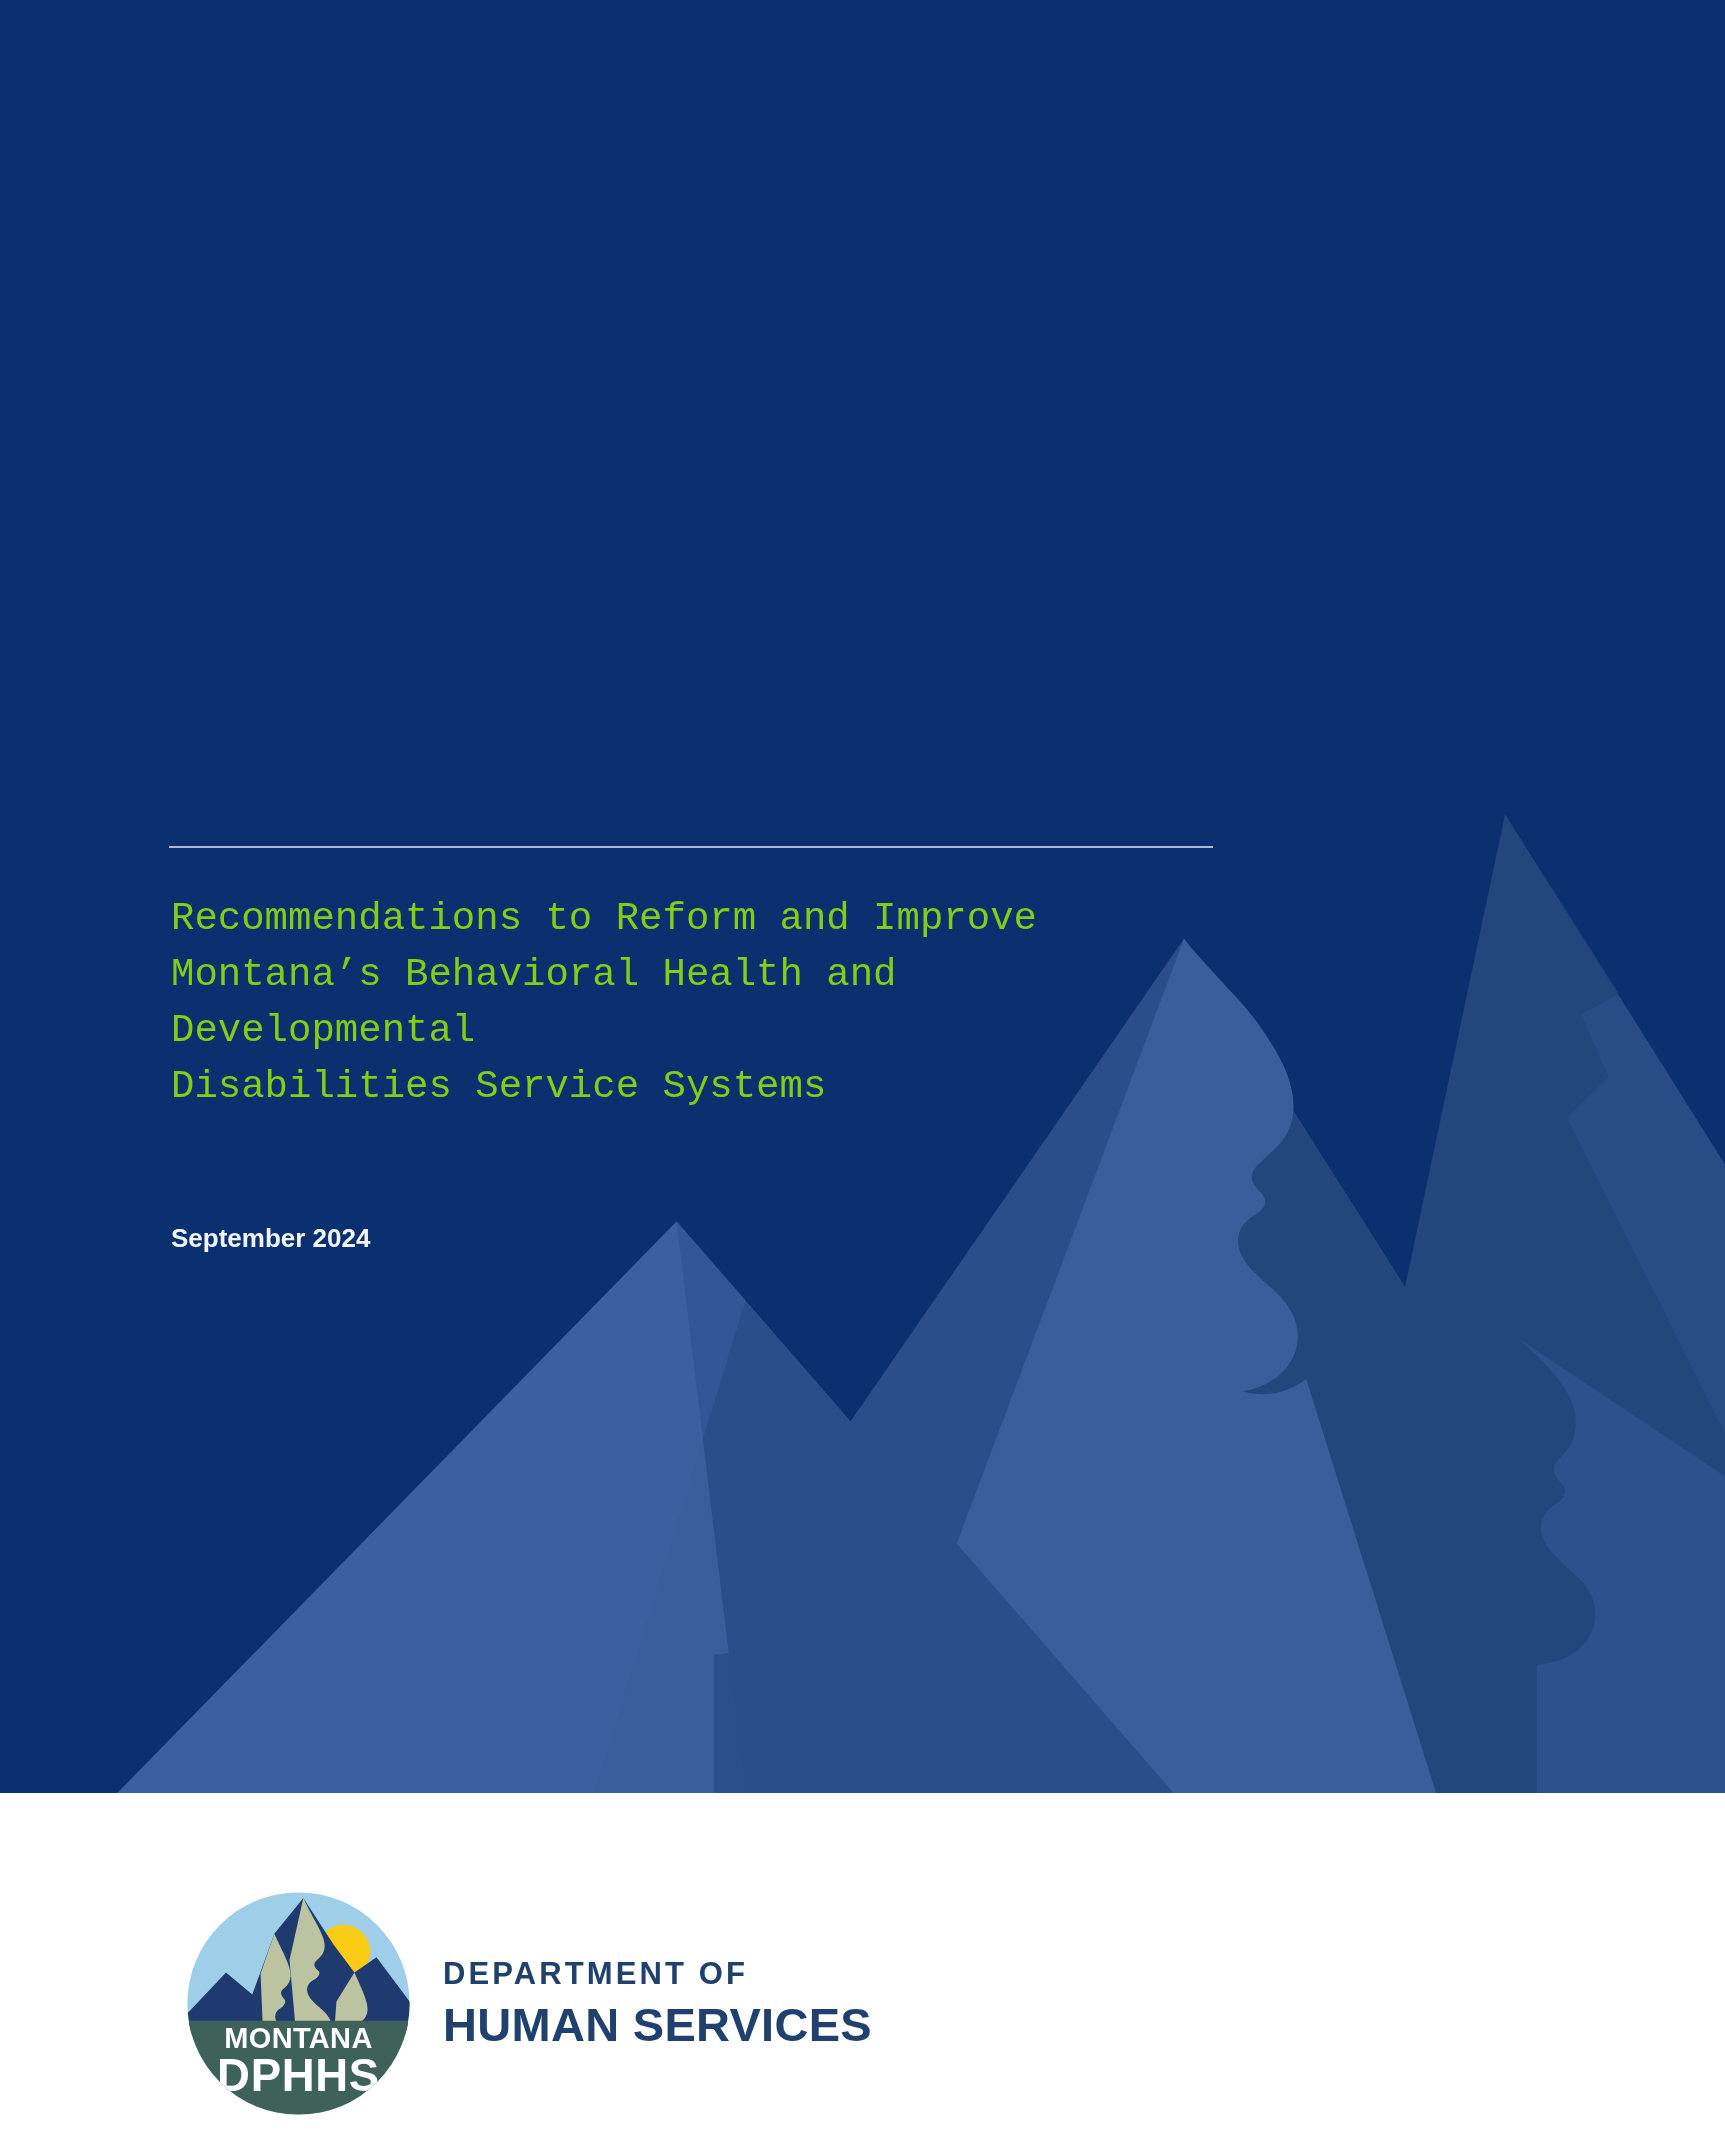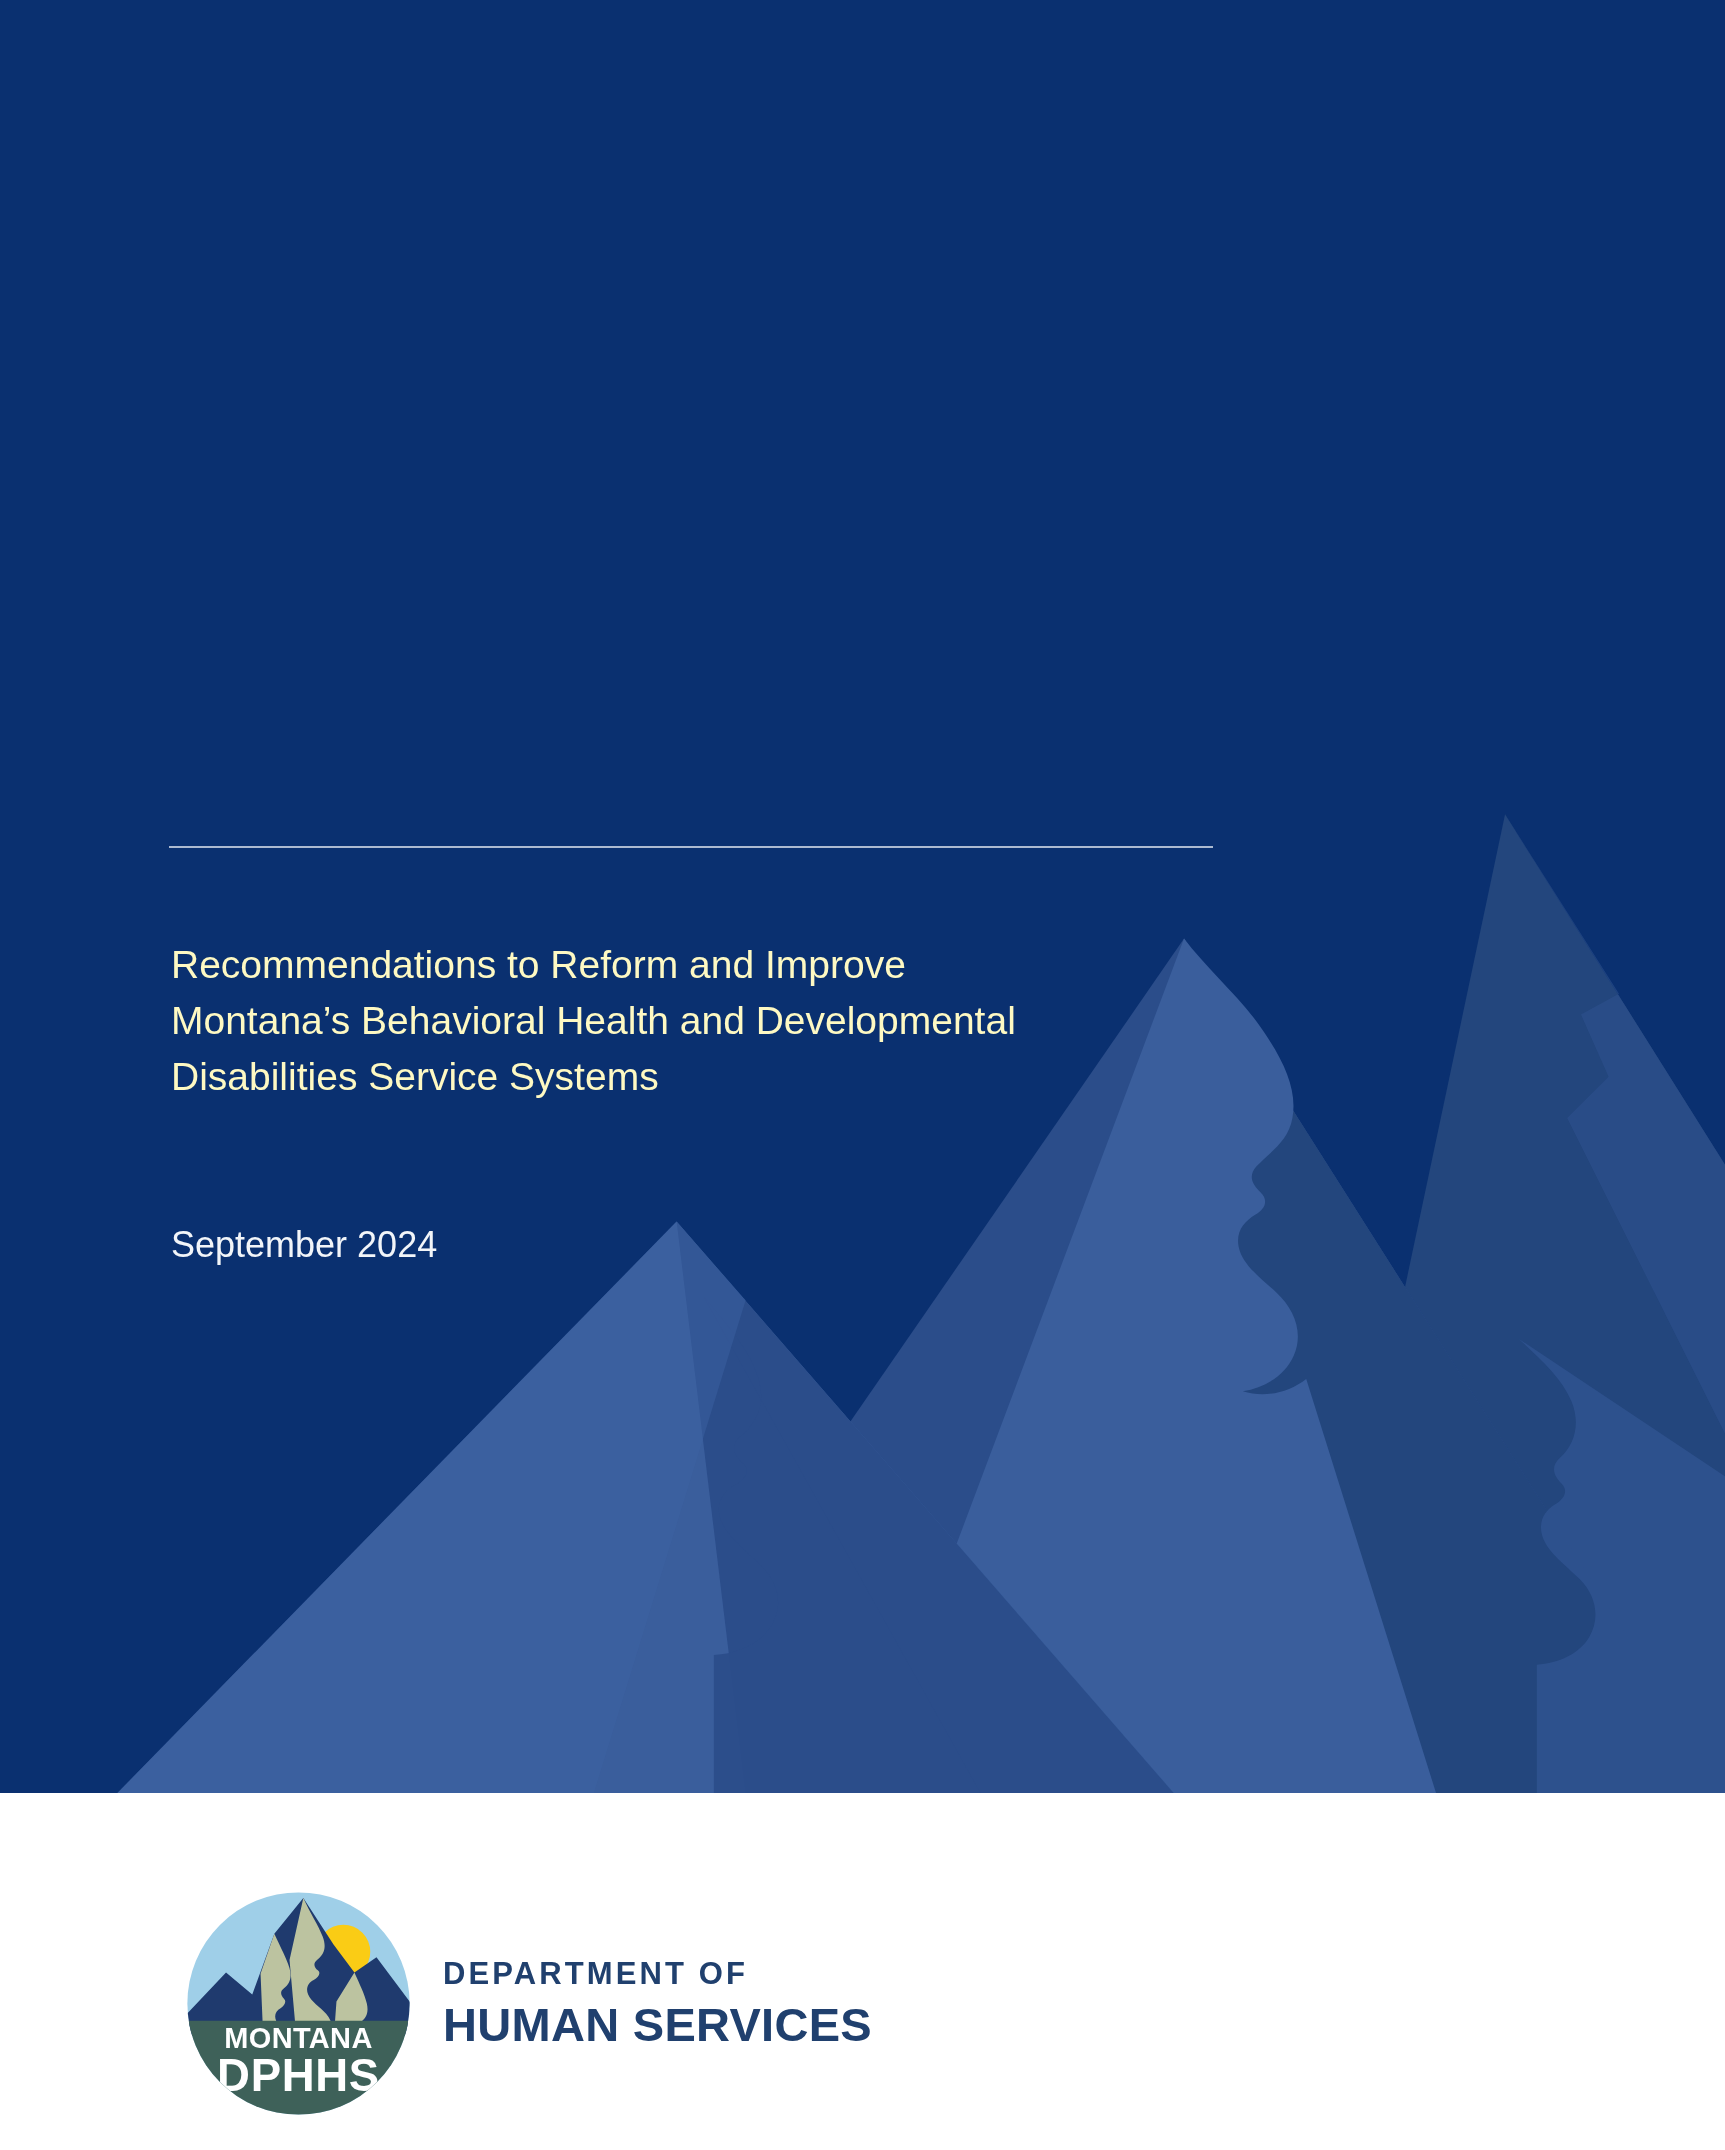--- a/index.html
+++ b/index.html
@@ -65,39 +65,40 @@
     top: 846px;
     width: 1044px;
     height: 2.1px;
     background: #c9d2e0;
     opacity: 0.85;
   }
 
   .subtitle {
     position: absolute;
     left: 171px;
-    top: 937px;
+    top: 891px;
     width: 1035px;
     margin: 0;
-    color: #fef9c3;
+    color: #84cc16;
     font-size: 39px;
     line-height: 1.44;
     font-weight: 400;
     white-space: pre-line;
+    font-family: Liberation Mono, monospace;
   }
 
   .docdate {
     position: absolute;
     left: 171px;
     top: 1222px;
     margin: 0;
     color: #f2f5f9;
-    font-size: 36px;
+    font-size: 26px;
     line-height: 1.3;
-    font-weight: 400;
+    font-weight: 700;
   }
 
   
   .footer {
     position: absolute;
     left: 0;
     top: 1793px;
     width: 1726px;
     height: 358px;
     background: #ffffff;

